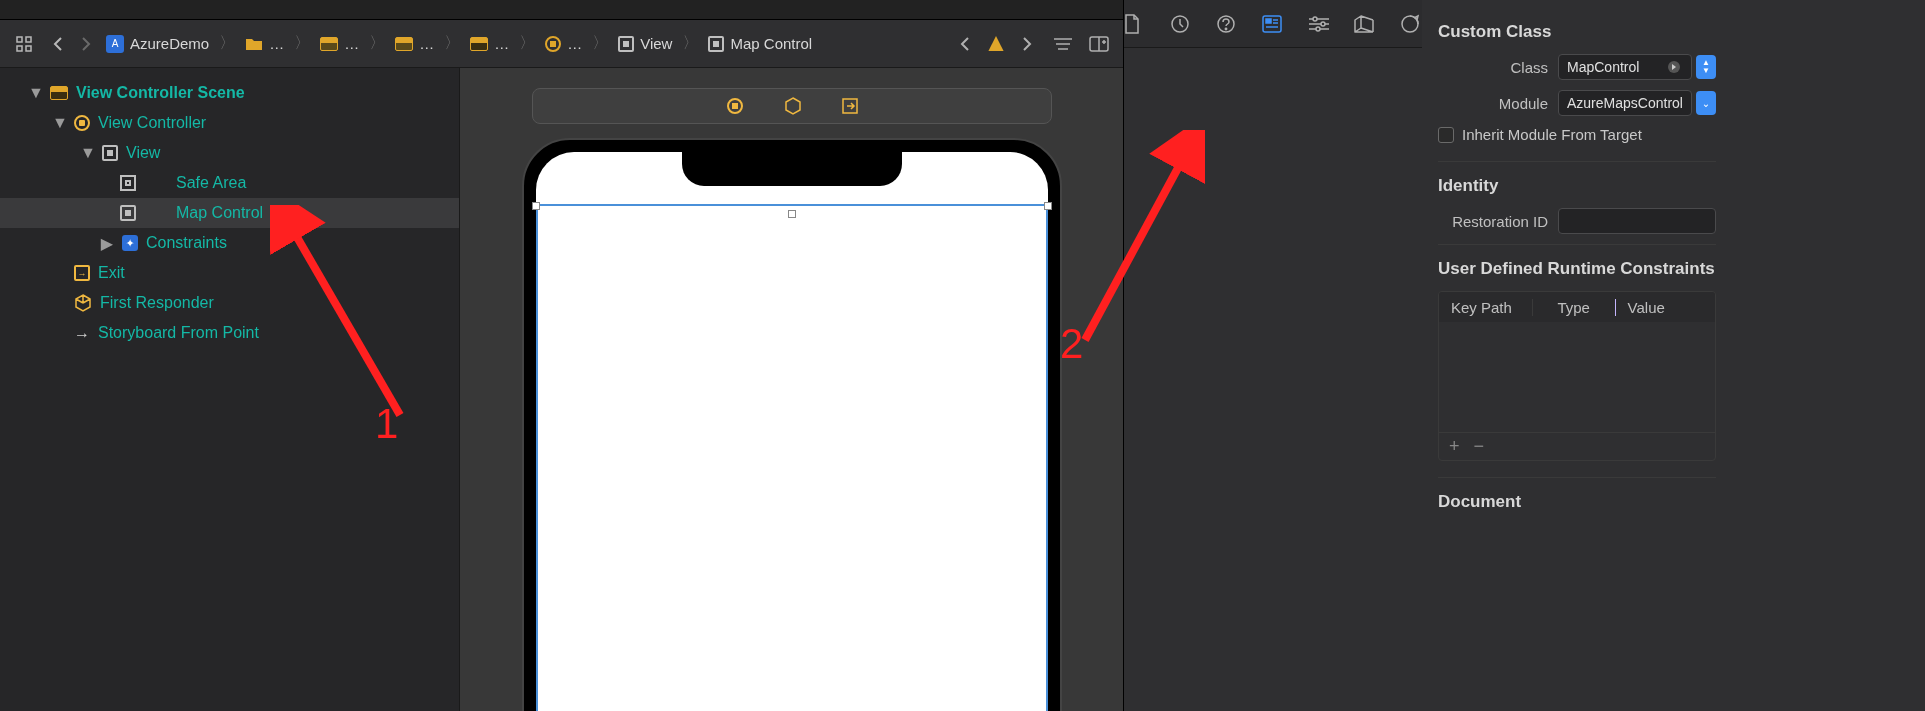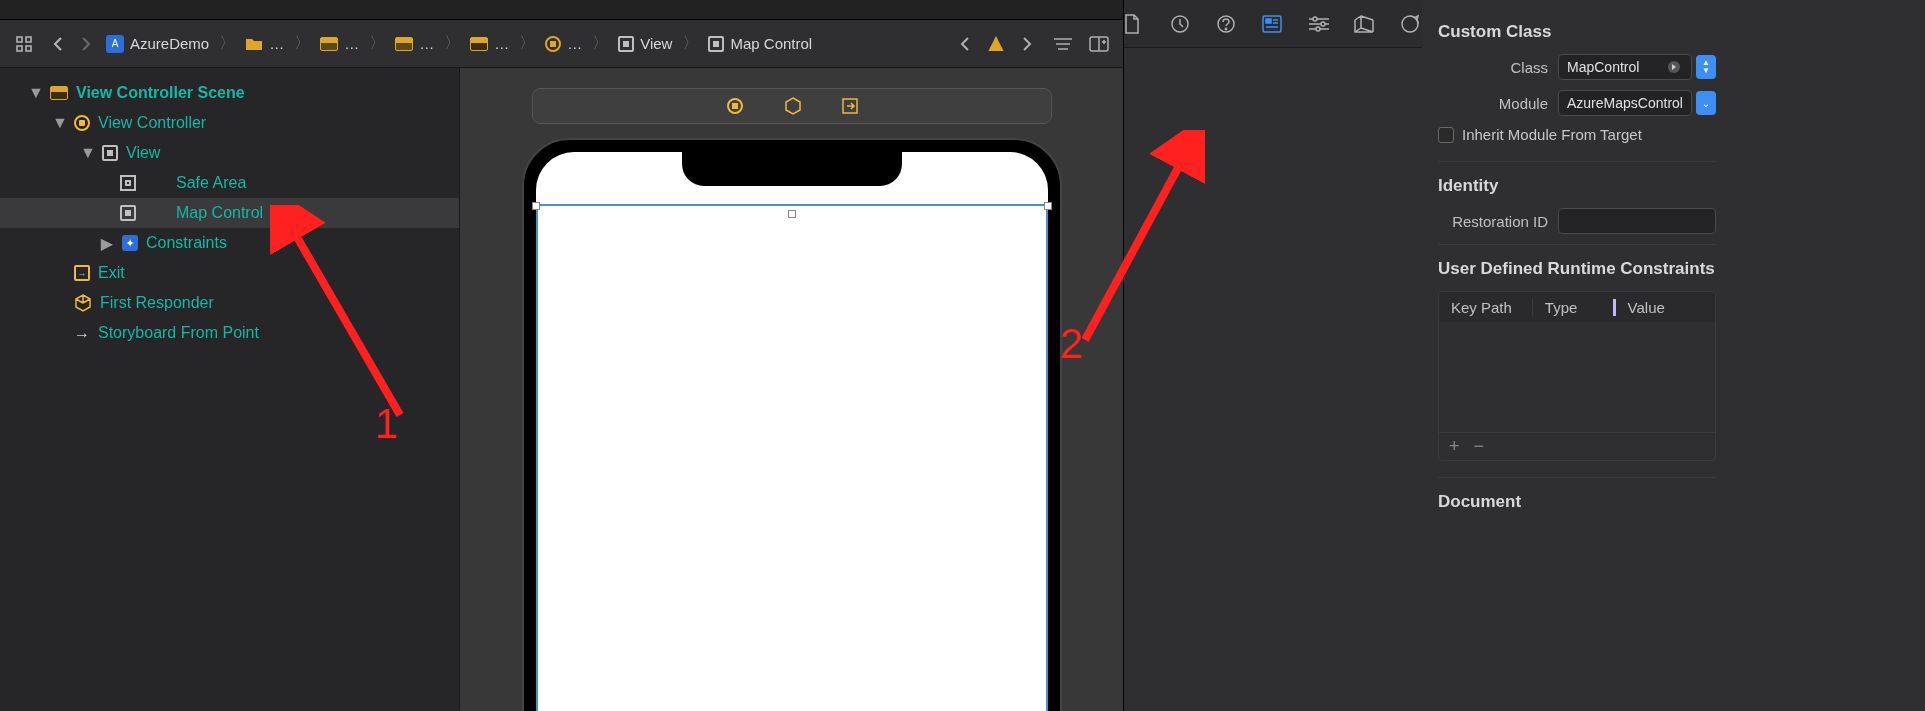--- a/index.html
+++ b/index.html
@@ -113,21 +113,21 @@
   .dropdown-chev { width:20px;height:24px;background:#3d8ef5;border-radius:4px;display:flex;align-items:center;justify-content:center;color:#fff;font-size:10px;}
   .checkbox-row { display:flex; align-items:center; gap:8px; margin-bottom:18px;}
   .chk { width:16px;height:16px;border:1px solid #6a6a6a;border-radius:3px;background:#2a2a2a;}
   
   .divider { height:1px; background:#3a3a3a; margin:8px 0 14px; }
   
   .attr-table { border:1px solid #3a3a3a; border-radius:4px; overflow:hidden; margin-top:5px;}
   .attr-head { display:flex; background:#2a2a2c; height:30px; align-items:center; }
   .attr-col { padding:0 12px; color:#c0c0c0; font-size:15px; }
   .attr-col:nth-child(1){width:34%; border-right:1px solid #3a3a3a;}
-  .attr-col:nth-child(2){width:30%; border-right:3px solid #c4b5fd;}
+  .attr-col:nth-child(2){width:30%; border-right:1px solid #c4b5fd;text-align:center;}
   .attr-col:nth-child(3){flex:1;}
   .attr-body { height:110px; }
   .attr-foot { height:28px; display:flex; align-items:center; padding:0 10px; gap:14px; color:#888; border-top:1px solid #3a3a3a; font-size:18px;}
   
   
   svg { display:block; }
   
   
   .red-arrow { position:absolute; pointer-events:none; }
   .red-text { color:#ff2020; font-size:42px; font-weight:400; position:absolute; }

